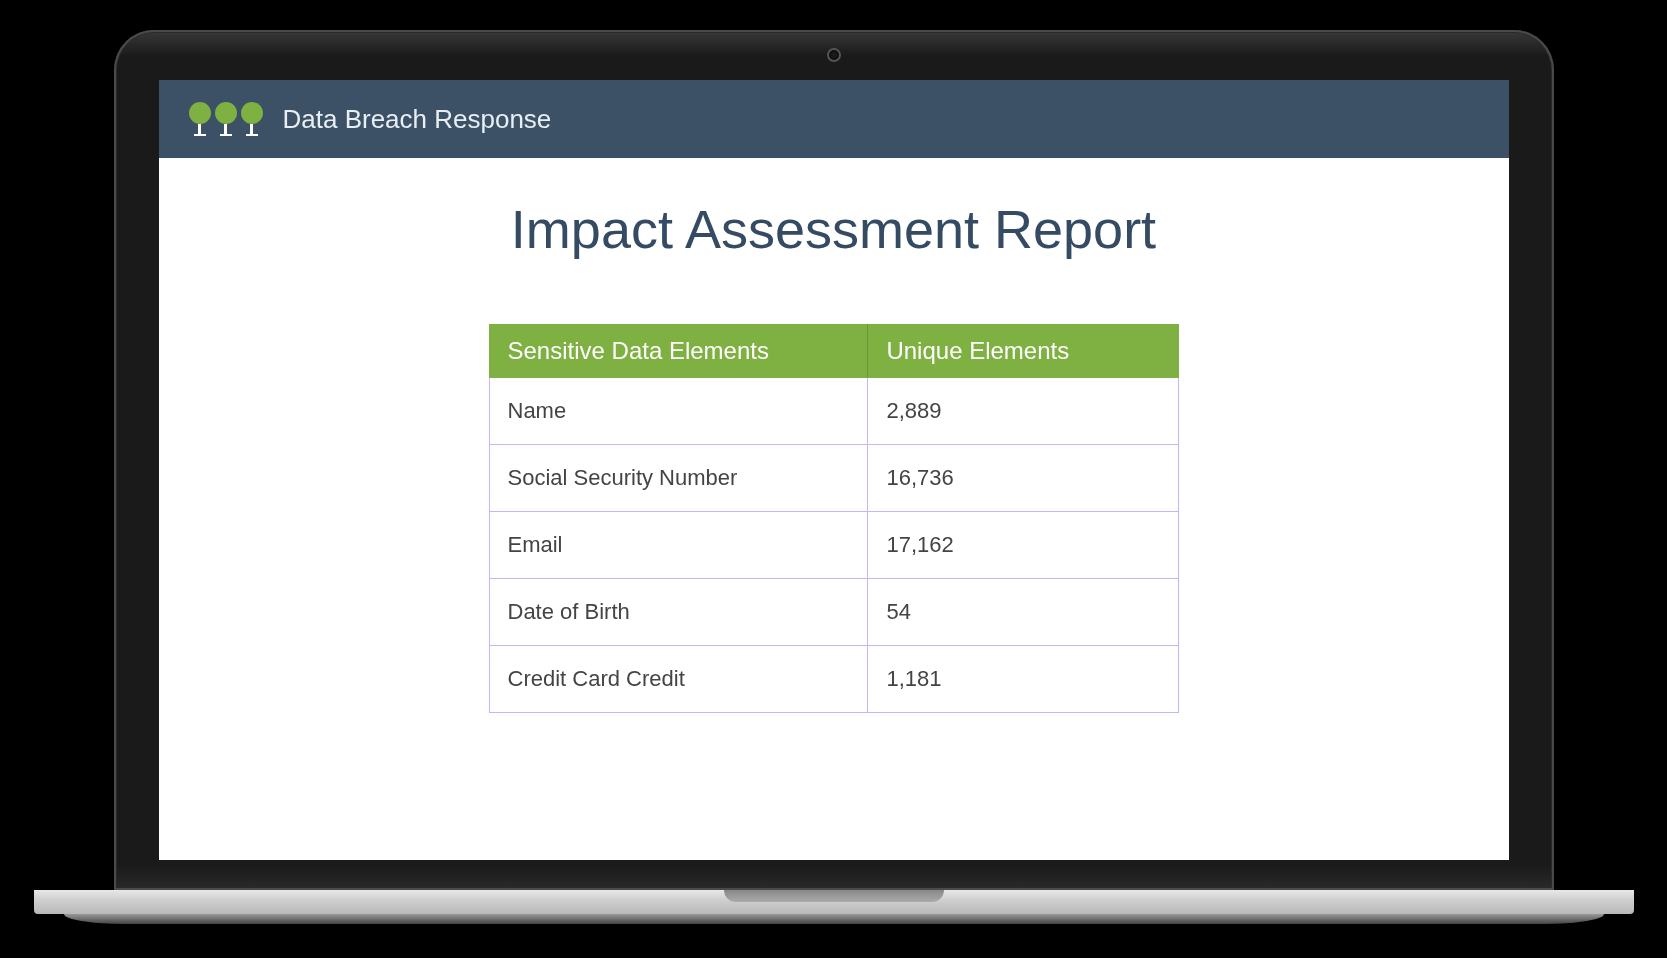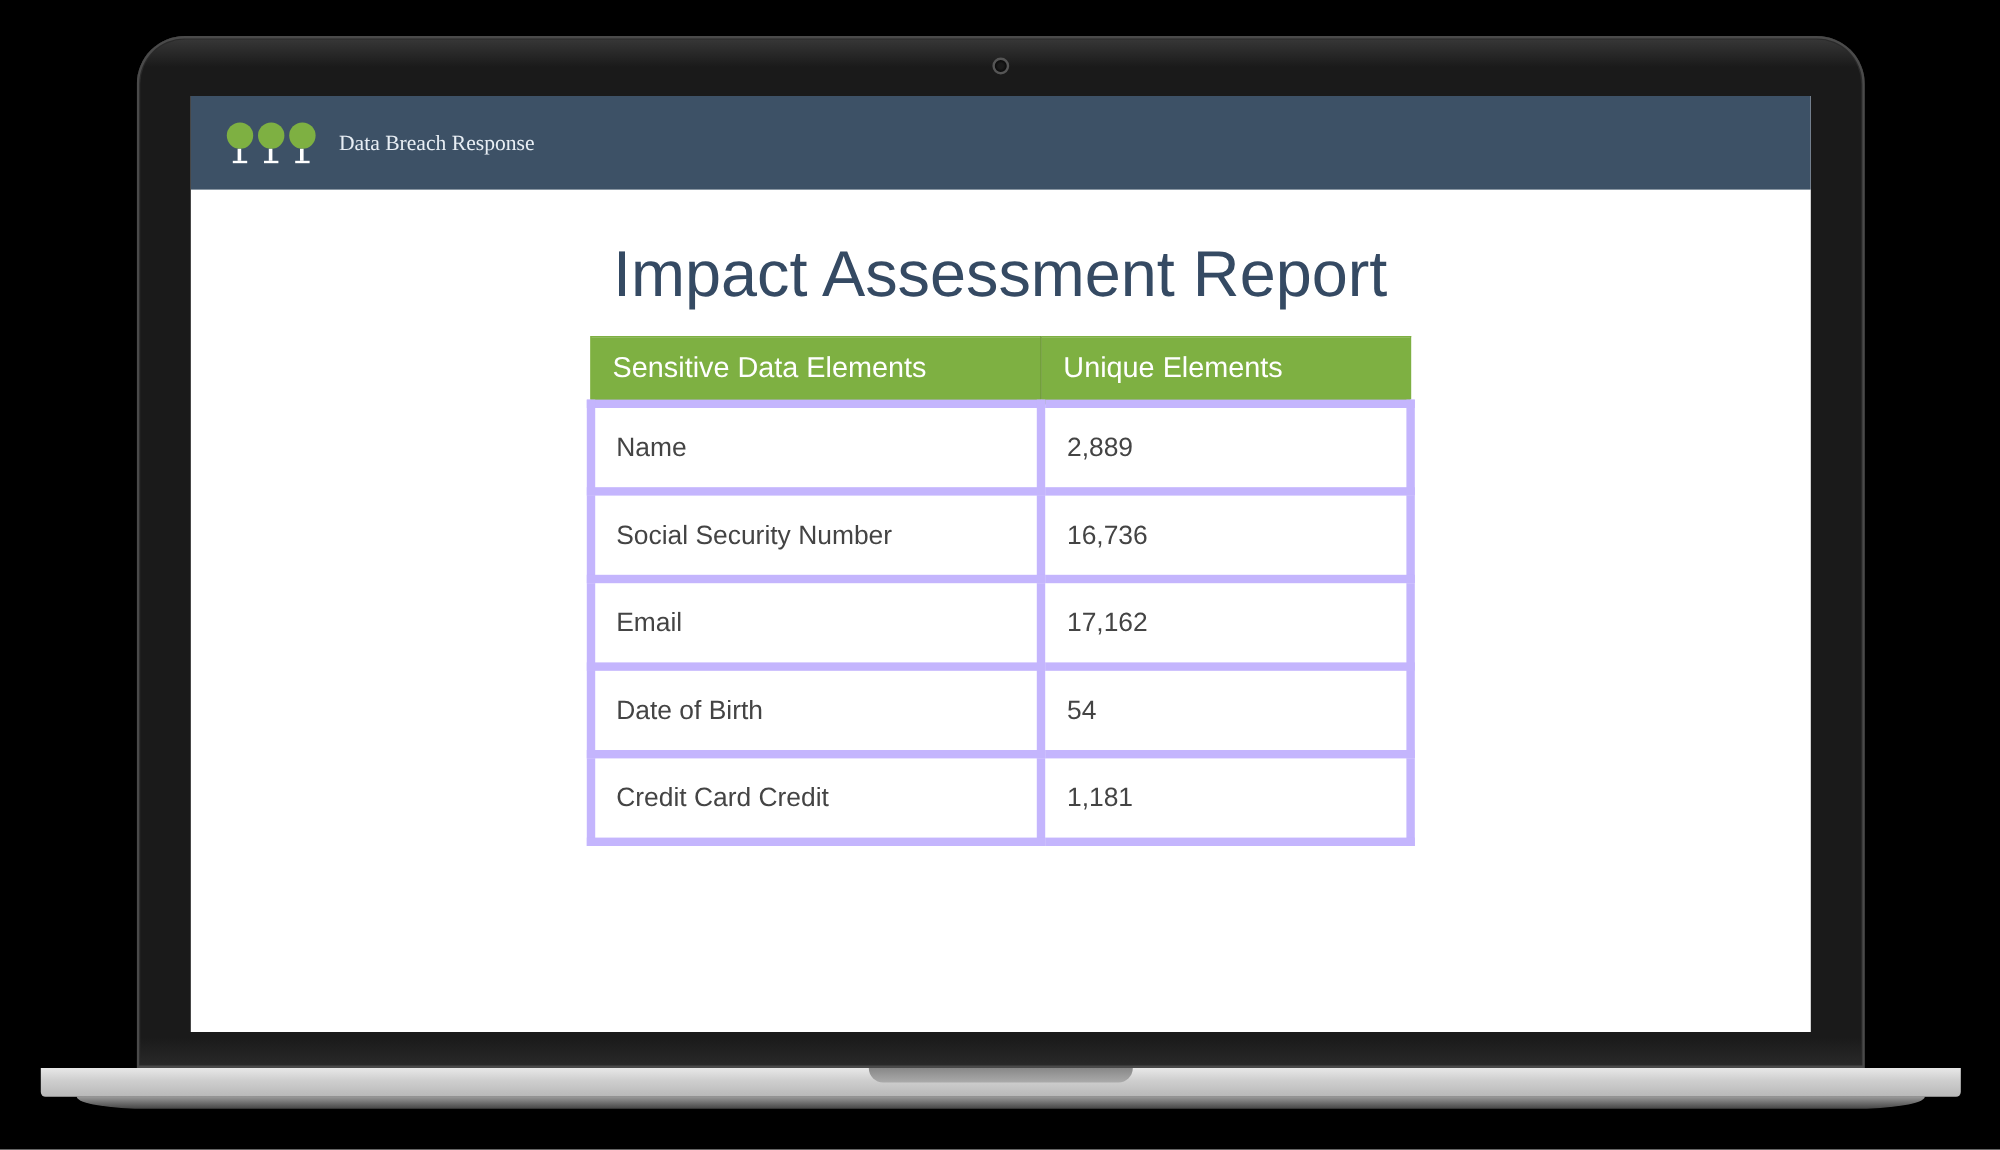--- a/index.html
+++ b/index.html
@@ -86,35 +86,34 @@
     }
     
     .tree-base {
       width: 12px;
       height: 2px;
       background: #fff;
     }
     
     .header-title {
       color: #e8eef4;
-      font-size: 18px;
+      font-size: 26px;
       font-weight: 400;
-      font-family: Liberation Serif, serif;
     }
     
     .content {
       padding: 40px 50px;
       text-align: center;
     }
     
     .page-title {
       color: #354a63;
       font-size: 54px;
       font-weight: 500;
-      margin-bottom: 20px;
+      margin-bottom: 64px;
     }
     
     .report-table {
       margin: 0 auto;
       border-collapse: collapse;
       width: 690px;
     }
     
     .report-table th {
       background: #7eb042;
@@ -124,21 +123,21 @@
       font-size: 24px;
       font-weight: 500;
       border: 1px solid #7eb042;
     }
     
     .report-table th:first-child {
       border-right: 1px solid #6a9638;
     }
     
     .report-table td {
-      border: 7px solid #c4b5fd;
+      border: 1px solid #c4b5fd;
       padding: 20px 18px;
       text-align: left;
       font-size: 22px;
       color: #444;
     }
     
     .report-table td:first-child {
       width: 55%;
     }
     

